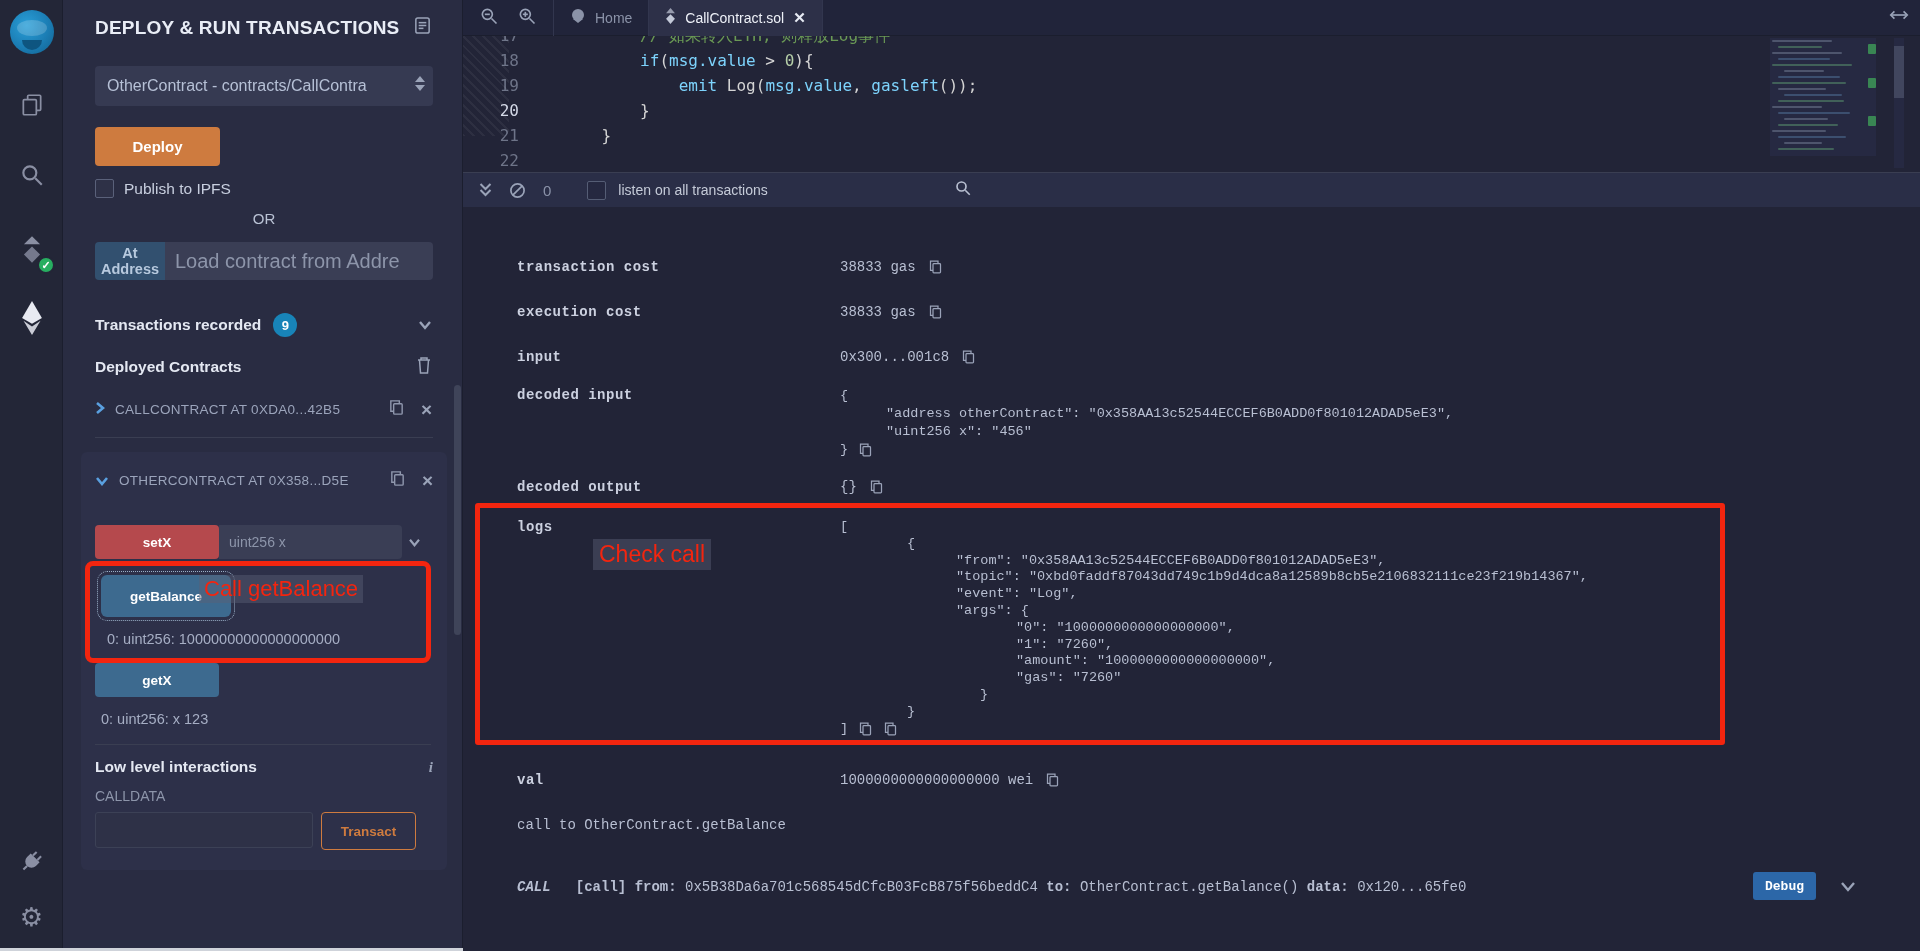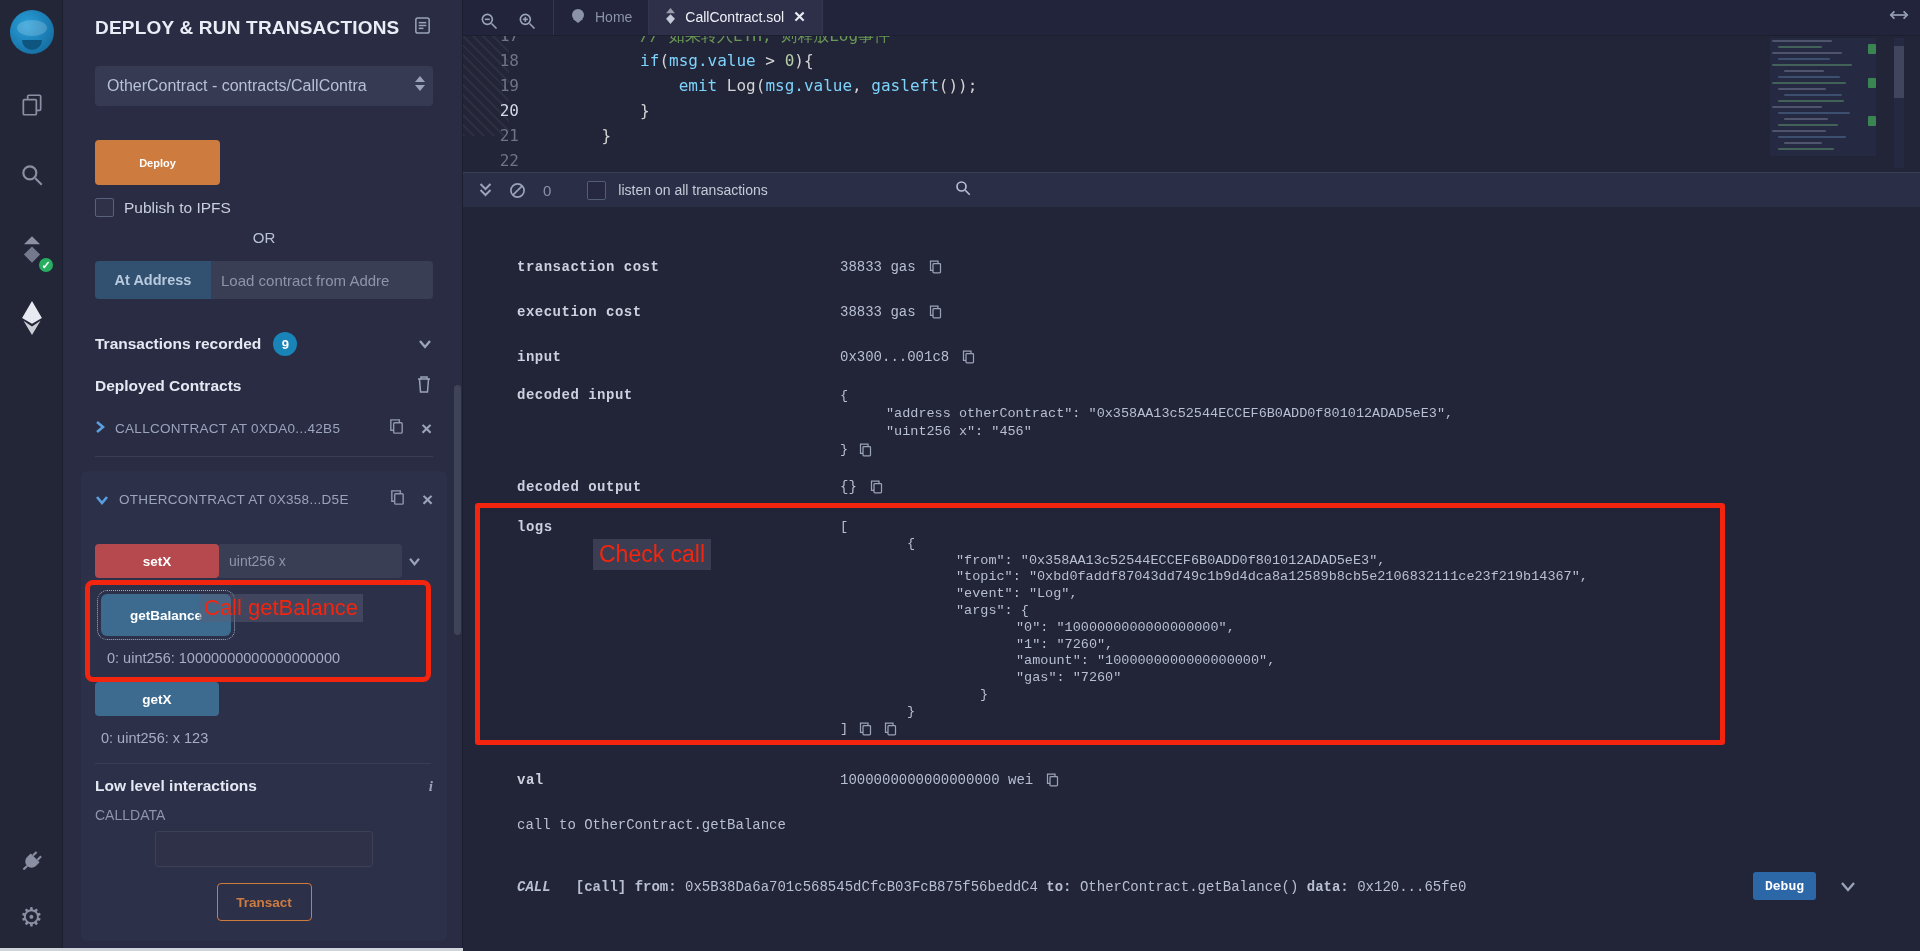--- a/index.html
+++ b/index.html
@@ -20,28 +20,28 @@
   .panel { position:absolute; left:63px; top:0; width:400px; height:951px; background:#292c42; border-right:1px solid #1b1e2e; padding:16px 30px 0 32px; }
   .panel-title-row { display:flex; justify-content:space-between; align-items:center; }
   .panel-title { font-size:19px; font-weight:600; color:#e9edf6; letter-spacing:.2px; }
   .doc-icon { color:#9aa3b8; }
   .select { margin-top:27px; width:338px; height:40px; background:#363a52; border-radius:4px; display:flex; align-items:center; padding:12px 12px; position:relative; }
   .select-text { color:#b6c0d6; font-size:16px; white-space:nowrap; overflow:hidden; }
   .spinner { position:absolute; right:8px; top:10px; display:flex; flex-direction:column; gap:3px; }
   .spinner i { width:0; height:0; border-left:5px solid transparent; border-right:5px solid transparent; }
   .spinner i.up { border-bottom:6px solid #9aa3b8; }
   .spinner i.dn { border-top:6px solid #9aa3b8; }
-  .btn-deploy { margin-top:34px; width:125px; height:45px; background:#ce7b3f; border:none; border-radius:4px; color:#fff; font-size:11px; font-weight:bold; font-family:inherit; }
+  .btn-deploy { margin-top:21px; width:125px; height:39px; background:#ce7b3f; border:none; border-radius:4px; color:#fff; font-size:15px; font-weight:bold; font-family:inherit; }
   .chk-row { margin-top:13px; display:flex; align-items:center; gap:10px; }
   .checkbox { width:19px; height:19px; border:1px solid #5a617a; border-radius:2px; background:#2e3147; }
   .chk-label { color:#c8cfdf; font-size:15.5px; }
   .or-row { margin-top:12px; text-align:center; color:#b9c2d4; font-size:15px; width:338px; }
   .ataddr-row { margin-top:15px; display:flex; width:338px; }
   .btn-ataddr { width:116px; height:38px; background:#32506f; border:none; border-radius:4px 0 0 4px; color:#b7c9de; font-size:14.5px; font-weight:bold; font-family:inherit; }
-  .ataddr-input { width:222px; height:38px; background:#3a3e55; border:none; border-radius:0 4px 4px 0; color:#bef264; font-size:15px; padding:0 10px; font-family:inherit; }
+  .ataddr-input { width:268px; height:38px; background:#3a3e55; border:none; border-radius:0 4px 4px 0; color:#bef264; font-size:20px; padding:0 10px; font-family:inherit; }
   .ataddr-input::placeholder { color:#8d95aa; }
   .txrec-row { margin-top:33px; display:flex; align-items:center; }
   .txrec-label { color:#e4e8f2; font-size:15.5px; font-weight:600; }
   .badge-count { margin-left:12px; width:24px; height:24px; border-radius:50%; background:#1884b8; color:#fff; font-size:13px; font-weight:bold; display:flex; align-items:center; justify-content:center; }
   .row-right { margin-left:auto; color:#9aa3b8; }
   .deployed-row { margin-top:19px; display:flex; align-items:center; }
   .deployed-label { color:#e4e8f2; font-size:15.5px; font-weight:600; }
   .contract-row { margin-top:21px; display:flex; align-items:center; gap:10px; }
   .contract-label { color:#9ba4bb; font-size:13.5px; letter-spacing:.3px; white-space:nowrap; overflow:hidden; max-width:230px; }
   .chev-blue { color:#5aa0e0; }
@@ -56,29 +56,29 @@
   .gb-wrap { position:relative; margin-top:10px; padding:6px 0 0 6px; }
   .btn-getbalance { width:130px; height:42px; background:#3d6a8f; border:none; border-radius:6px; outline:1px dotted #9bb0c8; outline-offset:3px; color:#fff; font-size:13.5px; font-weight:bold; font-family:inherit; }
   .red-rect1 { position:absolute; left:-10px; top:-8px; width:346px; height:102px; border:5px solid #f3250f; border-radius:8px; pointer-events:none; z-index:8; }
   .ann-getbalance { position:absolute; left:104px; top:6px; background:rgba(90,95,118,.45); color:#f3250f; font-size:22px; padding:1px 5px; white-space:nowrap; z-index:9; pointer-events:none; }
   .result-line { margin-top:14px; color:#a6aec4; font-size:14.5px; padding-left:6px; }
   .btn-getx { margin-top:16px; margin-left:0px; width:124px; height:34px; background:#3d6a8f; border:none; border-radius:4px; color:#fff; font-size:13.5px; font-weight:bold; font-family:inherit; display:block; }
   .lowlevel-row { margin-top:13px; display:flex; align-items:center; }
   .lowlevel-label { color:#e4e8f2; font-size:15.5px; font-weight:600; }
   .info-i { color:#9aa3b8; font-family:"Liberation Serif",serif; font-style:italic; font-weight:bold; font-size:15px; }
   .calldata-label { margin-top:12px; color:#8d95aa; font-size:14px; }
-  .calldata-row { margin-top:8px; display:flex; align-items:center; gap:16px;flex-direction:column; }
+  .calldata-row { margin-top:8px; display:flex; align-items:flex-start; gap:8px; }
   .calldata-input { width:218px; height:36px; background:#2e3147; border:1px solid #3c4156; border-radius:3px; color:#c6cede; font-size:14px; padding:0 8px; font-family:inherit; }
   .btn-transact { width:95px; height:38px; background:transparent; border:1px solid #ce7b3f; border-radius:4px; color:#ce7b3f; font-size:13.5px; font-weight:bold; font-family:inherit; }
   .panel-scrollthumb { position:absolute; right:1px; top:385px; width:7px; height:250px; background:#3f4459; border-radius:4px; }
   .bottom-strip { position:absolute; left:0; bottom:0; width:463px; height:3px; background:#cfd3da; z-index:6; }
 
   
   .main { position:absolute; left:463px; top:0; width:1457px; height:951px; background:#222437; }
-  .tabbar { position:absolute; left:0; top:0; width:100%; height:36px; background:#21243a; border-bottom:1px solid #1b1e2e; display:flex; align-items:flex-end; }
+  .tabbar { position:absolute; left:0; top:0; width:100%; height:36px; background:#21243a; border-bottom:1px solid #1b1e2e; display:flex; align-items:center; }
   .zoomctl { display:flex; align-items:center; gap:18px; padding:0 16px 0 16px; color:#9aa3b8; }
   .tab { height:36px; display:flex; align-items:center; gap:9px; padding:0 16px; border-right:1px solid #32364e; font-size:14px; color:#8b93a8; }
   .tab.first { border-left:1px solid #32364e; }
   .tab.active { background:#2d3048; color:#eef1f8; }
   .tab .tclose { color:#e8ecf5; font-weight:bold; font-size:15px; }
   .expand-arrows { position:absolute; right:10px; top:8px; color:#9aa3b8; }
 
   .editor { position:absolute; left:0; top:36px; width:100%; height:136px; overflow:hidden; }
   .gutter-hatch { position:absolute; left:0; top:0; width:46px; height:100px;
      background:repeating-linear-gradient(45deg, rgba(255,255,255,.05) 0 2px, transparent 2px 7px); }

